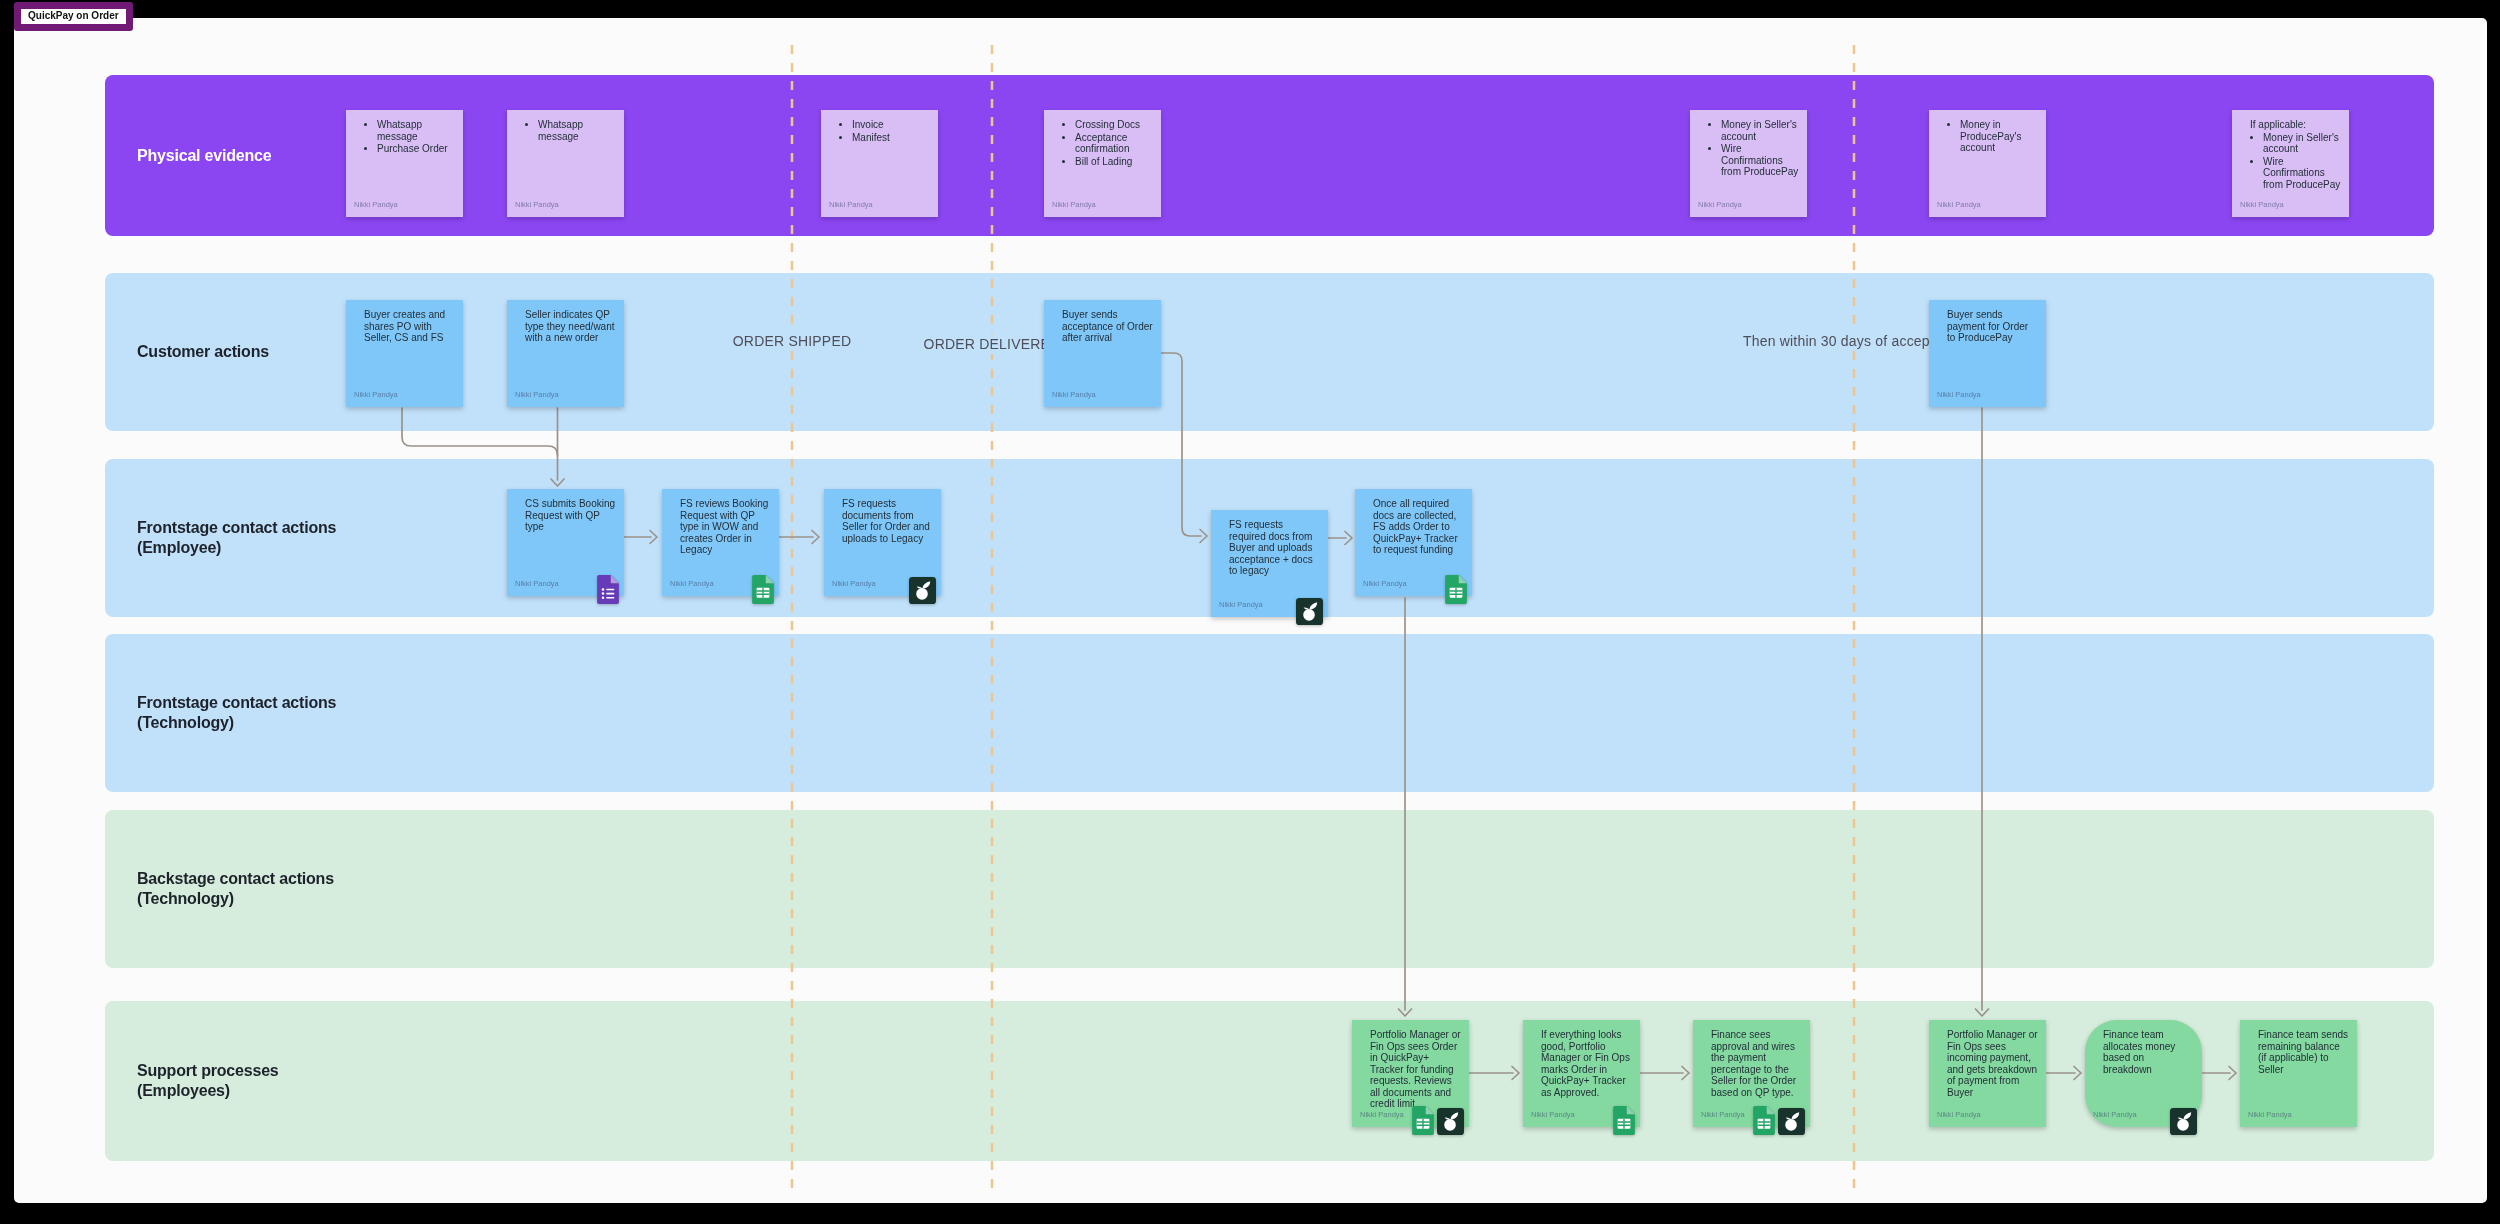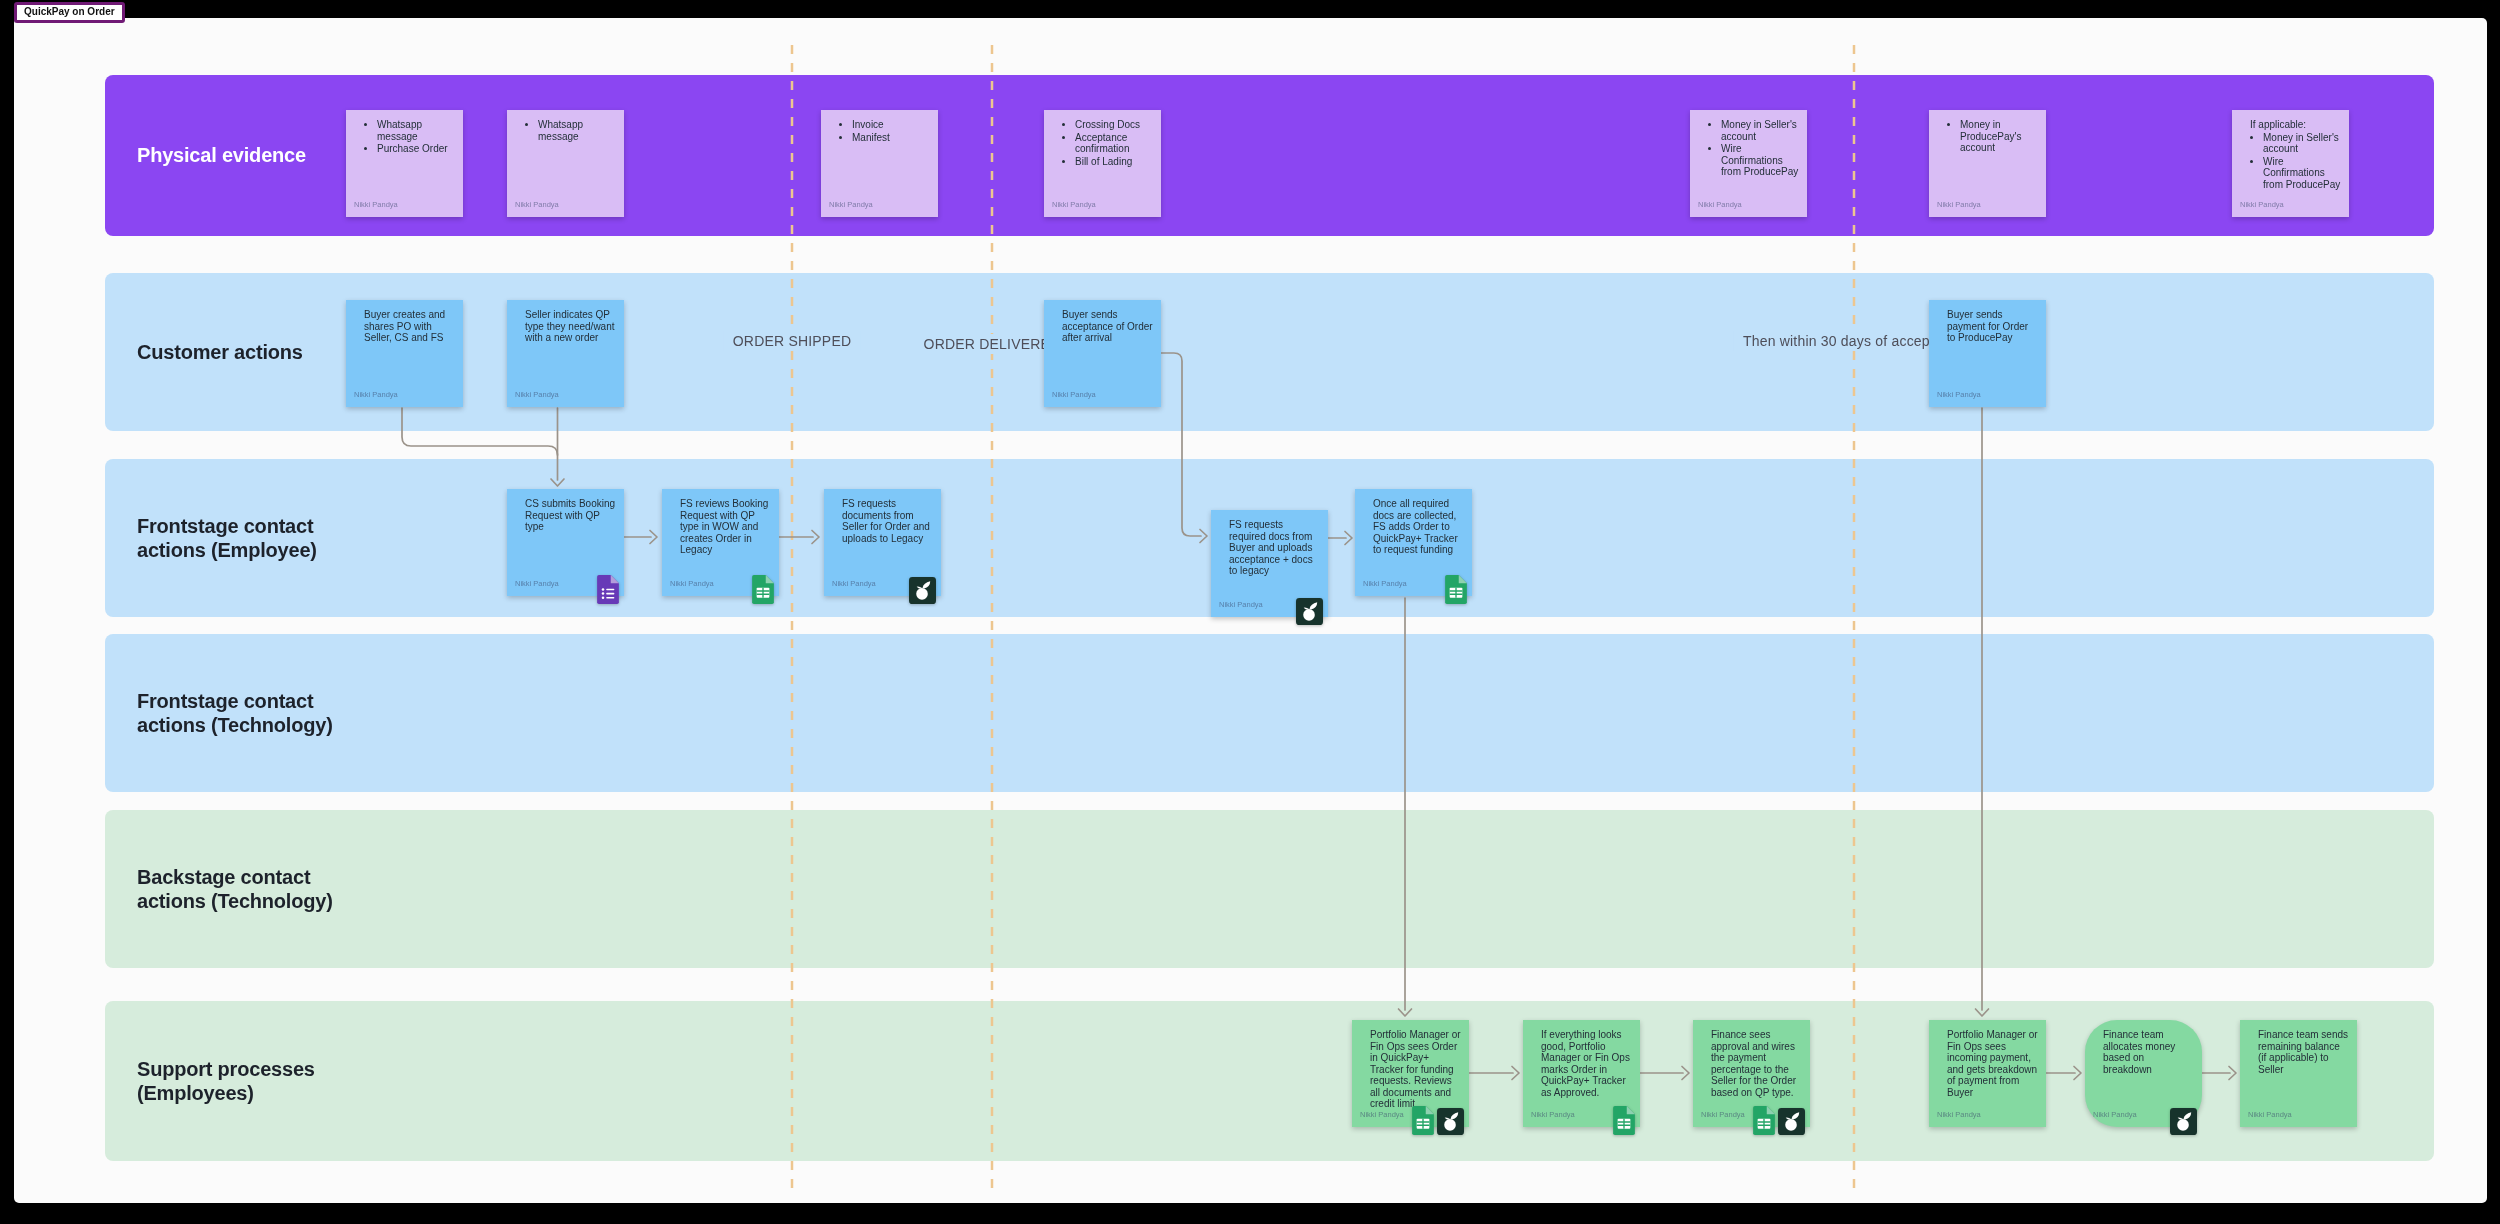--- a/index.html
+++ b/index.html
@@ -1,23 +1,23 @@
 <!DOCTYPE html>
 <html><head>
 <meta charset="utf-8">
 <style>
   html,body{margin:0;padding:0;background:#000;}
   #stage{position:relative;width:2500px;height:1224px;background:#000;overflow:hidden;
          font-family:"Liberation Sans",sans-serif;}
   #board{position:absolute;left:14px;top:18px;width:2473px;height:1185px;background:#fbfbfb;border-radius:5px;}
-  #title-tab{position:absolute;left:14px;top:2px;background:#fff;border:3px solid #701a75;border-radius:3px;
+  #title-tab{position:absolute;left:14px;top:2px;background:#fff;border:7px solid #701a75;border-radius:3px;
              font-size:10px;font-weight:700;color:#111;padding:1px 7px 2px 7px;line-height:12px;z-index:30;}
   .lane{position:absolute;left:91px;width:2329px;border-radius:8px;z-index:1;}
   .lane-label{position:absolute;left:32px;top:0;height:100%;display:flex;align-items:center;
-              font-size:20px;font-weight:700;letter-spacing:-0.2px;color:#1d222b;width:210px;line-height:1.22;}
+              font-size:16px;font-weight:700;letter-spacing:-0.2px;color:#1d222b;width:210px;line-height:1.22;}
   .lane-label.light{color:#fff;}
   #overlay{position:absolute;left:0;top:0;width:2500px;height:1224px;z-index:2;pointer-events:none;}
   .sticky{position:absolute;width:107px;height:107px;box-shadow:0 2px 5px rgba(0,0,0,0.22);z-index:5;
           color:#232f38;font-size:10px;line-height:11.5px;padding-left:10px;}
   .sticky-body{padding:9px 8px 0 8px;}
   .sticky-body ul{margin:0;padding-left:13px;}
   .sticky-body li{margin:0 0 1px 0;}
   .sticky-intro{margin-bottom:1px;}
   .sticky-author{position:absolute;left:8px;bottom:7px;font-size:7.5px;color:rgba(55,70,105,0.55);}
   .sticky-icons{position:absolute;right:5px;bottom:-8px;display:flex;gap:3px;align-items:flex-end;}

